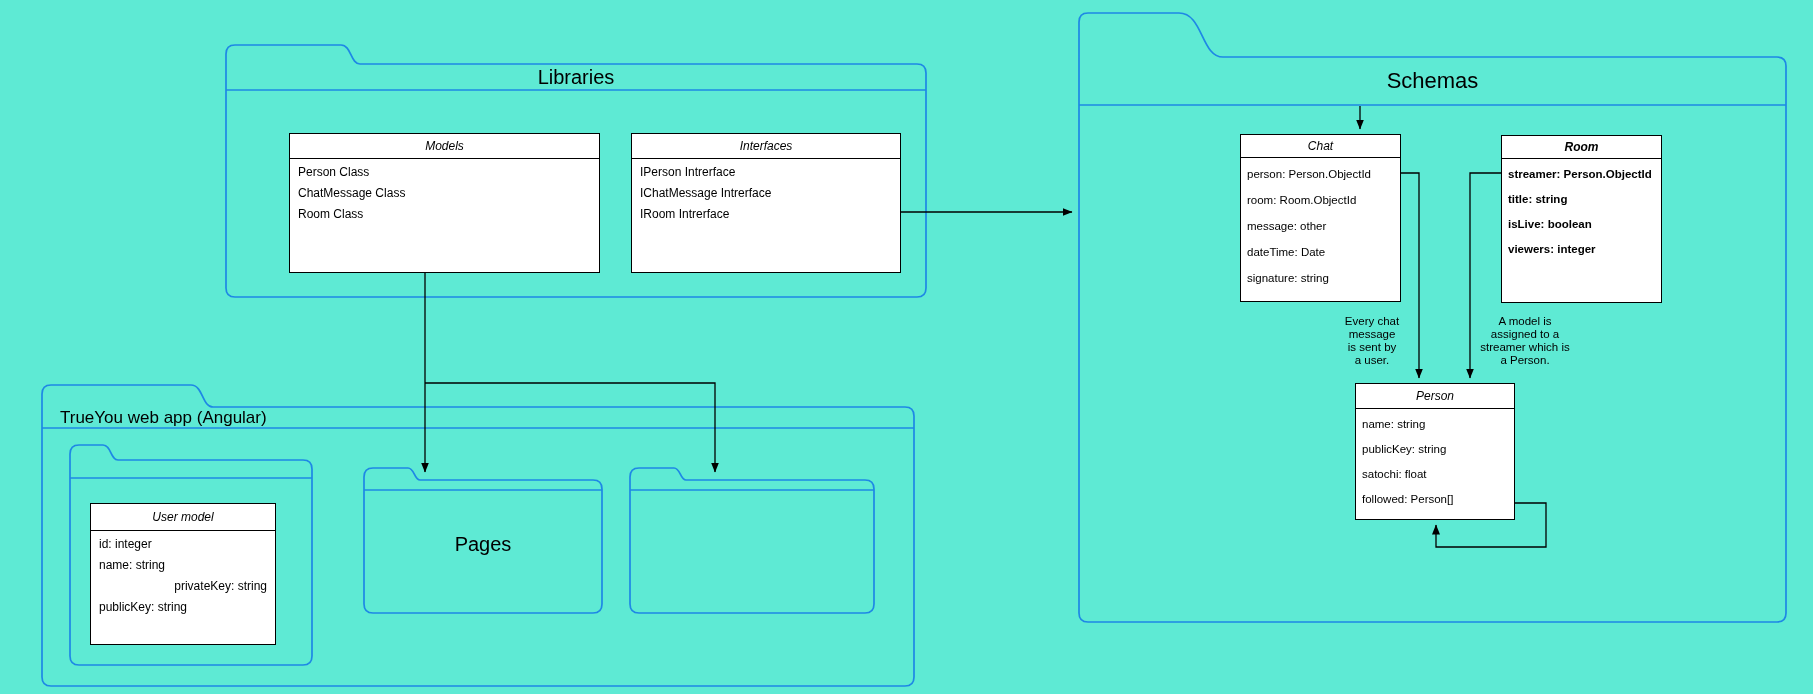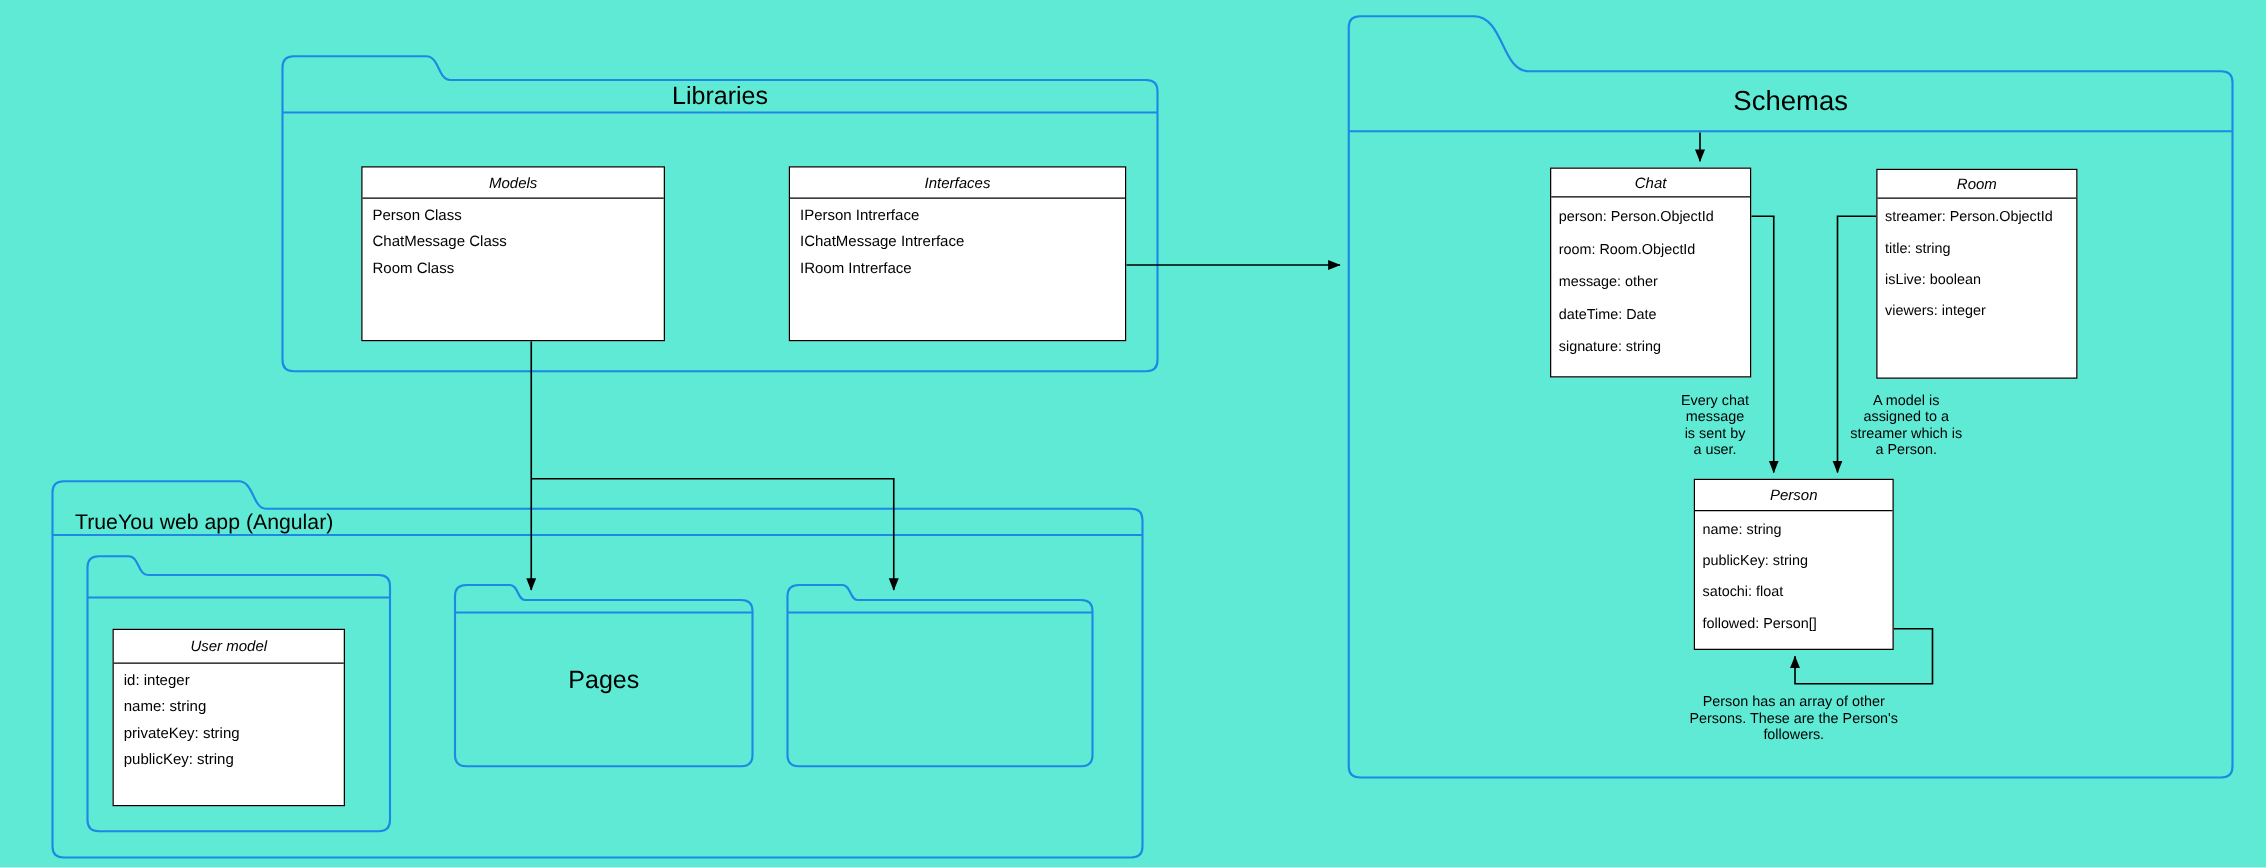--- a/index.html
+++ b/index.html
@@ -79,56 +79,56 @@
         <polyline points="1401,173 1419,173 1419,378" fill="none" stroke="#000000" stroke-width="1.3" marker-end="url(#arr)"></polyline>
         <polyline points="1501,173 1470,173 1470,378" fill="none" stroke="#000000" stroke-width="1.3" marker-end="url(#arr)"></polyline>
         <polyline points="1360,106 1360,129" fill="none" stroke="#000000" stroke-width="1.3" marker-end="url(#arr)"></polyline>
         <polyline points="1515,503 1546,503 1546,547 1436,547 1436,525" fill="none" stroke="#000000" stroke-width="1.3" marker-end="url(#arr)"></polyline>
       </g>
   </svg>
 <div class="folder-label center" style="left: 226px; top: 64px; width: 700px; height: 26px; line-height: 26px; font-size: 20px;">Libraries</div>
     <div class="folder-label center" style="left: 1079px; top: 57px; width: 707px; height: 48px; line-height: 48px; font-size: 22px;">Schemas</div>
     <div class="folder-label left" style="left: 42px; top: 407px; width: 872px; height: 21px; line-height: 21px; font-size: 17px;">TrueYou web app (Angular)</div>
     <div class="folder-label center" style="left: 364px; top: 490px; width: 238px; height: 123px; line-height: 109px; font-size: 20px;">Pages</div>
-    <div class="uml" style="left: 289px; top: 133px; width: 243px; height: 140px;">
+    <div class="uml" style="left: 289px; top: 133px; width: 311px; height: 140px;">
       <div class="uml-title" style="height: 24px; line-height: 24px;">Models</div>
       <div class="uml-rows">
         <div class="uml-row" style="line-height: 21px;">Person Class</div>
         <div class="uml-row" style="line-height: 21px;">ChatMessage Class</div>
         <div class="uml-row" style="line-height: 21px;">Room Class</div>
       </div>
     </div>
     <div class="uml" style="left: 631px; top: 133px; width: 270px; height: 140px;">
       <div class="uml-title" style="height: 24px; line-height: 24px;">Interfaces</div>
       <div class="uml-rows">
         <div class="uml-row" style="line-height: 21px;">IPerson Intrerface</div>
         <div class="uml-row" style="line-height: 21px;">IChatMessage Intrerface</div>
         <div class="uml-row" style="line-height: 21px;">IRoom Intrerface</div>
       </div>
     </div>
     <div class="uml" style="left: 90px; top: 503px; width: 186px; height: 142px;">
       <div class="uml-title" style="height: 26px; line-height: 26px;">User model</div>
       <div class="uml-rows">
         <div class="uml-row" style="line-height: 21px;">id: integer</div>
         <div class="uml-row" style="line-height: 21px;">name: string</div>
-        <div class="uml-row" style="line-height: 21px;">privateKey: string</div>
+        <div class="uml-row" style="line-height: 21px; text-align: right;">privateKey: string</div>
         <div class="uml-row" style="line-height: 21px;">publicKey: string</div>
       </div>
     </div>
     <div class="uml small" style="left: 1240px; top: 134px; width: 161px; height: 168px;">
       <div class="uml-title" style="height: 22px; line-height: 22px;">Chat</div>
       <div class="uml-rows">
         <div class="uml-row" style="line-height: 26px;">person: Person.ObjectId</div>
         <div class="uml-row" style="line-height: 26px;">room: Room.ObjectId</div>
         <div class="uml-row" style="line-height: 26px;">message: other</div>
         <div class="uml-row" style="line-height: 26px;">dateTime: Date</div>
         <div class="uml-row" style="line-height: 26px;">signature: string</div>
       </div>
     </div>
-    <div class="uml small" style="left: 1501px; top: 135px; width: 161px; height: 168px;">
+    <div class="uml small" style="left: 1501px; top: 135px; width: 161px; height: 168px; font-weight: bold;">
       <div class="uml-title" style="height: 22px; line-height: 22px;">Room</div>
       <div class="uml-rows">
         <div class="uml-row" style="line-height: 25px;">streamer: Person.ObjectId</div>
         <div class="uml-row" style="line-height: 25px;">title: string</div>
         <div class="uml-row" style="line-height: 25px;">isLive: boolean</div>
         <div class="uml-row" style="line-height: 25px;">viewers: integer</div>
       </div>
     </div>
     <div class="uml small" style="left: 1355px; top: 383px; width: 160px; height: 137px;">
       <div class="uml-title" style="height: 24px; line-height: 24px;">Person</div>
@@ -140,16 +140,13 @@
       </div>
     </div>
     <div class="note" style="left: 1312px; top: 315px; width: 120px;">Every chat
 message
 is sent by
 a user.</div>
     <div class="note" style="left: 1463px; top: 315px; width: 124px;">A model is
 assigned to a
 streamer which is
 a Person.</div>
-    <div class="note" style="left: 1325px; top: 556px; width: 220px;">Person has an array of other
-Persons. These are the Person's
-followers.</div>
   </div>
 
 </body></html>

